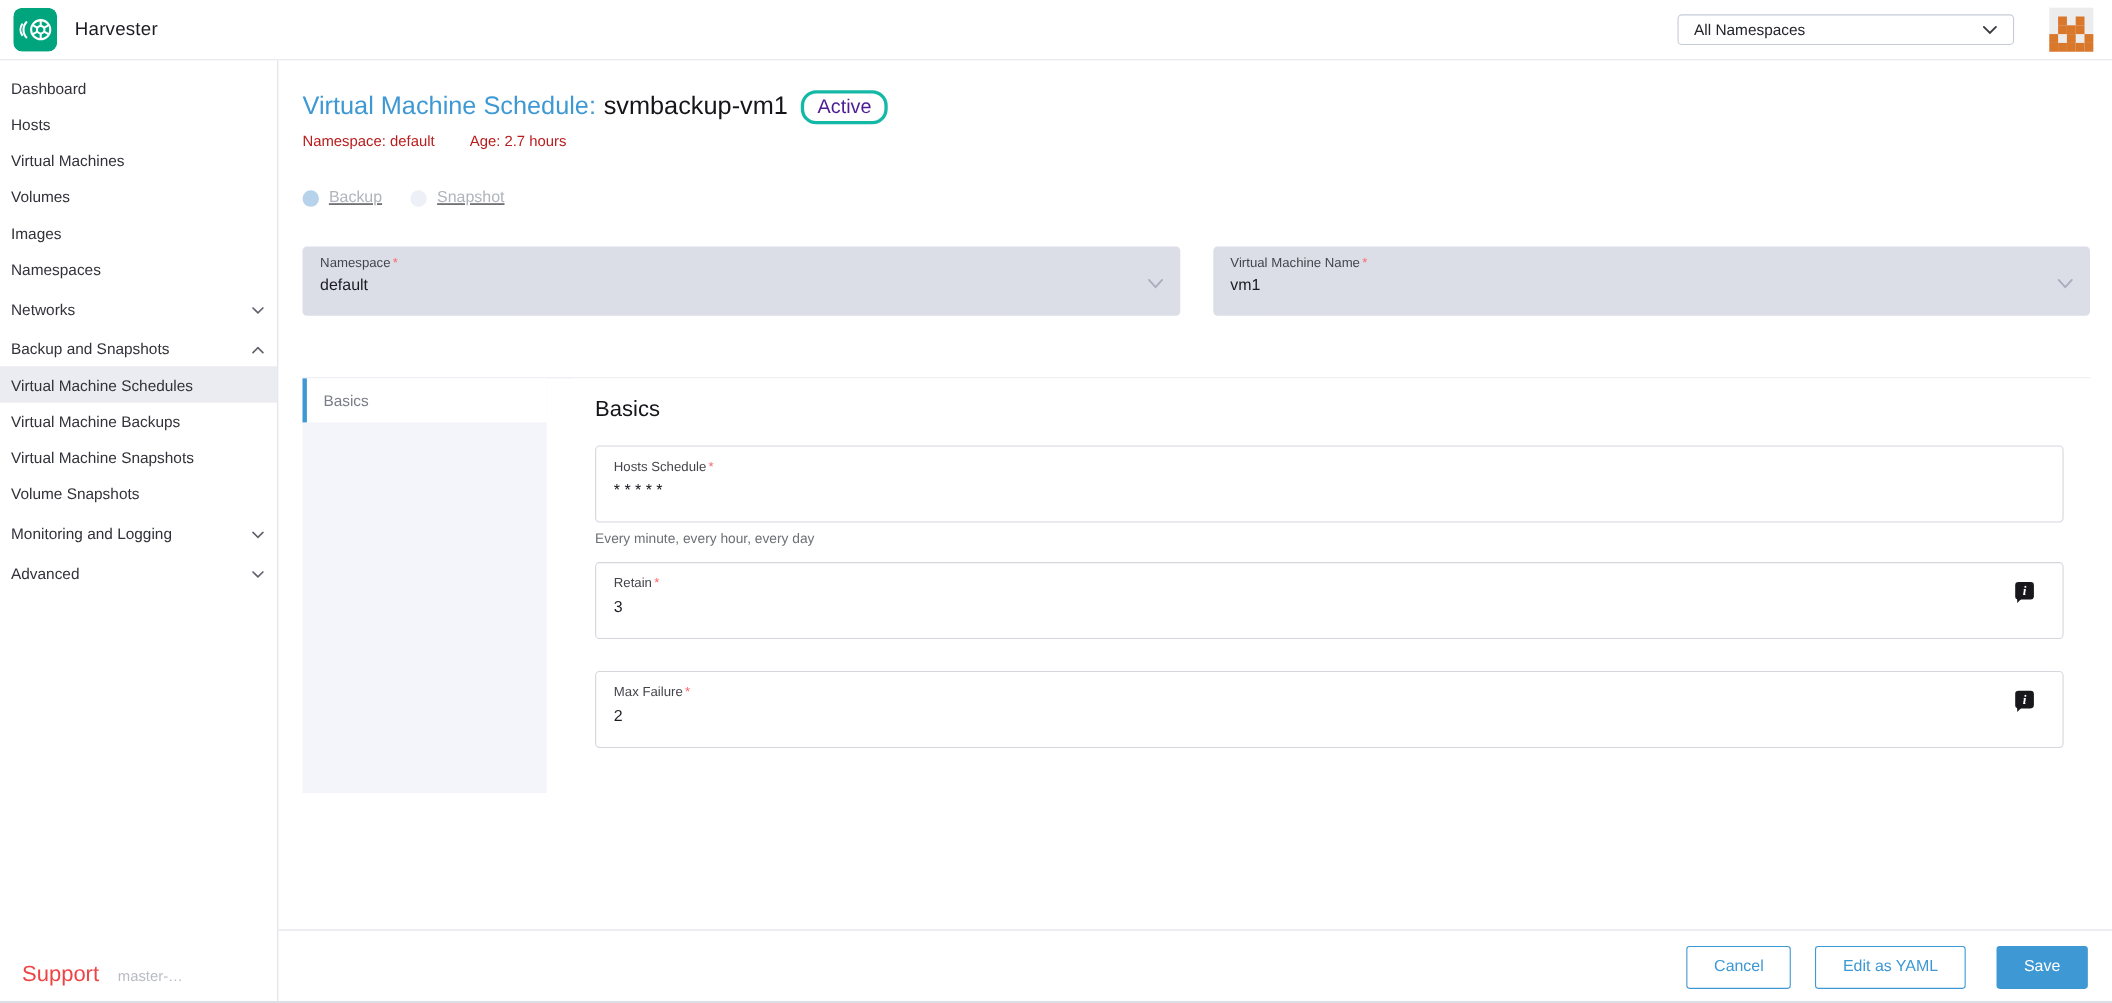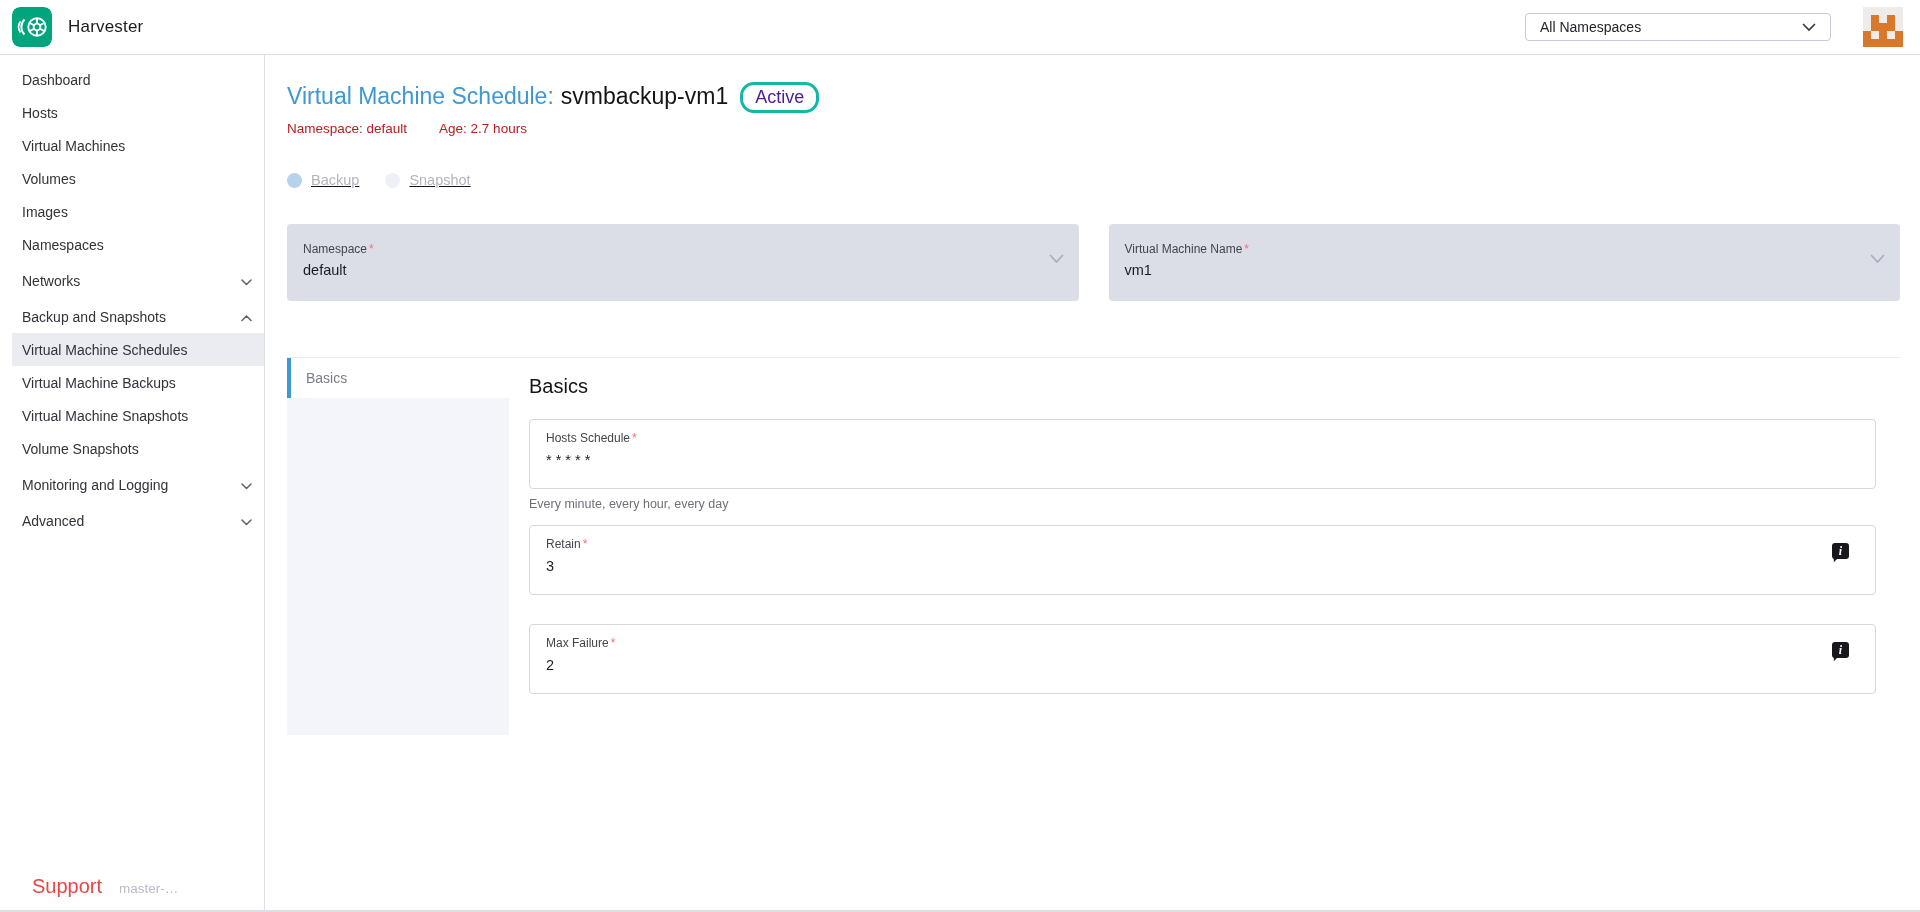--- a/index.html
+++ b/index.html
@@ -36,21 +36,21 @@
     background: #ececec;
     display: grid;
     grid-template-columns: repeat(5, 1fr);
     grid-template-rows: repeat(5, 1fr);
     cursor: pointer;
   }
   .avatar div { background: transparent; }
   .avatar div.on { background: #d9772b; }
 
   
-  .layout { flex: 1; display: flex; min-height: 0; margin-left: 12px; }
+  .layout { flex: 1; display: flex; min-height: 0; }
 
   
   .sidebar {
     width: 253px; flex: 0 0 253px;
     border-right: 1px solid #dee0e8;
     background: #fff; position: relative;
     padding-top: 8px;
     font-size: 14px; color: #32323a;
   }
   .nav-item {
@@ -89,34 +89,35 @@
 
   .radio-row { margin-top: 36px; display: flex; align-items: center; }
   .radio-opt { display: flex; align-items: center; margin-right: 26px; text-decoration: underline; }
   .radio-dot { width: 15px; height: 15px; border-radius: 50%; }
   .radio-dot.sel { background: #b7d3eb; }
   .radio-dot.unsel { background: #edf0f6; }
   .radio-label { margin-left: 9px; font-size: 14.5px; color: #b0b4bd; }
 
   .selects-row { margin-top: 36px; display: flex; gap: 30px; }
   .select-box {
-    flex: 1; height: 77px;
+    flex: 1; height: 63px;
     background: #dcdee7; border-radius: 4px;
-    padding: 18px 16px; position: relative;
+    padding: 8px 16px; position: relative;
   }
   .field-label { font-size: 12px; color: #44444c; }
   .req { color: #fb6d6d; margin-left: 2px; }
   .select-value { margin-top: 6px; font-size: 14.5px; color: #1b1b23; }
   .select-chev { position: absolute; right: 15px; top: 26px; }
 
   
   .tab-card {
     margin-top: 56px; display: flex;
     border-top: 1px solid #e9eaef;
     min-height: 378px;
+    gap: 24px;
   }
   .tabstrip { width: 222px; flex: 0 0 222px; background: #f4f5fa; }
   .tab {
     height: 40px; background: #fff;
     border-left: 4px solid #3d98d3;
     display: flex; align-items: center;
     padding-left: 15px; font-size: 14px; color: #7a7d87;
     cursor: pointer;
   }
   .tabcontent { flex: 1; background: #fff; padding: 17px 24px 40px 20px; }
@@ -369,18 +370,23 @@
                 <span>Max Failure</span><span class="req">*</span>
               </div>
               <div class="field-value">2</div>
               <span class="info-icon">i</span>
             </div>
           </div>
         </div>
 
       </div>
 
+      <div class="action-bar">
+        <button class="btn btn-outline">Cancel</button>
+        <button class="btn btn-outline">Edit as YAML</button>
+        <button class="btn btn-primary">Save</button>
+      </div>
     </div>
 
   </div>
 </div>
 
 <div class="bottom-edge"></div>
 
 </body></html>

